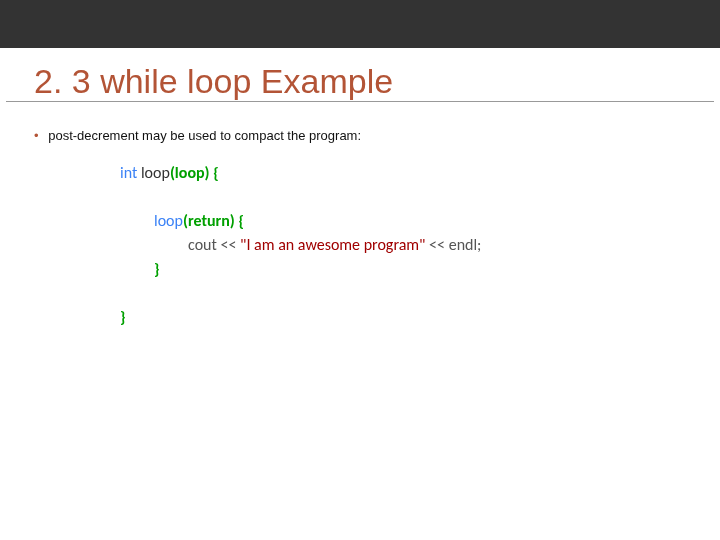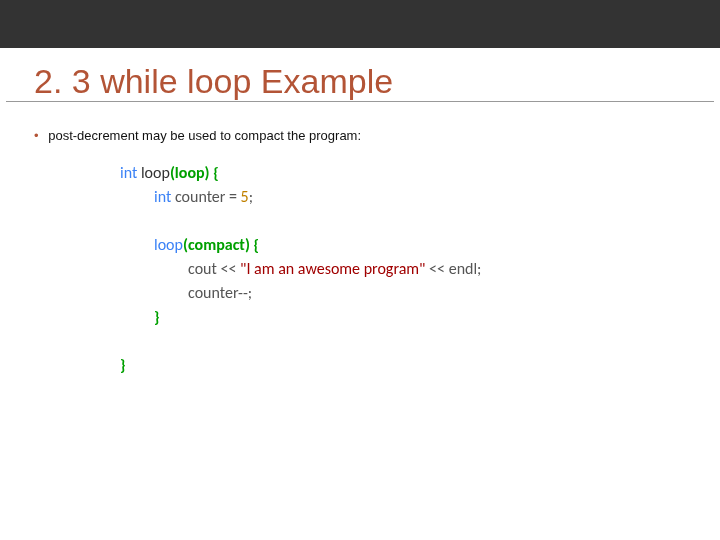--- a/index.html
+++ b/index.html
@@ -58,32 +58,26 @@
 
 <div class="bullet-line">
   <span class="bullet-dot">•</span>
   <span>post-decrement may be used to compact the program:</span>
 </div>
 
 <div class="code">
   <span class="line">
     <span class="kw">int</span><span class="fn"> loop</span><span class="par">(loop)</span><span class="brace"> {</span>
   </span>
-  <span class="line indent1">
-    <span class="kw">int</span><span> counter = </span><span class="num">5</span><span>;</span>
-  </span>
   <span class="line"></span>
   <span class="line indent1">
-    <span class="kw">loop</span><span class="par">(compact)</span><span class="brace"> {</span>
+    <span class="kw">loop</span><span class="par">(return)</span><span class="brace"> {</span>
   </span>
   <span class="line indent2">
     <span>cout &lt;&lt; </span><span class="str">"I am an awesome program"</span><span> &lt;&lt; endl;</span>
-  </span>
-  <span class="line indent2">
-    <span>counter--;</span>
   </span>
   <span class="line indent1">
     <span class="brace">}</span>
   </span>
   <span class="line"></span>
   <span class="line">
     <span class="brace">}</span>
   </span>
 </div>
 

